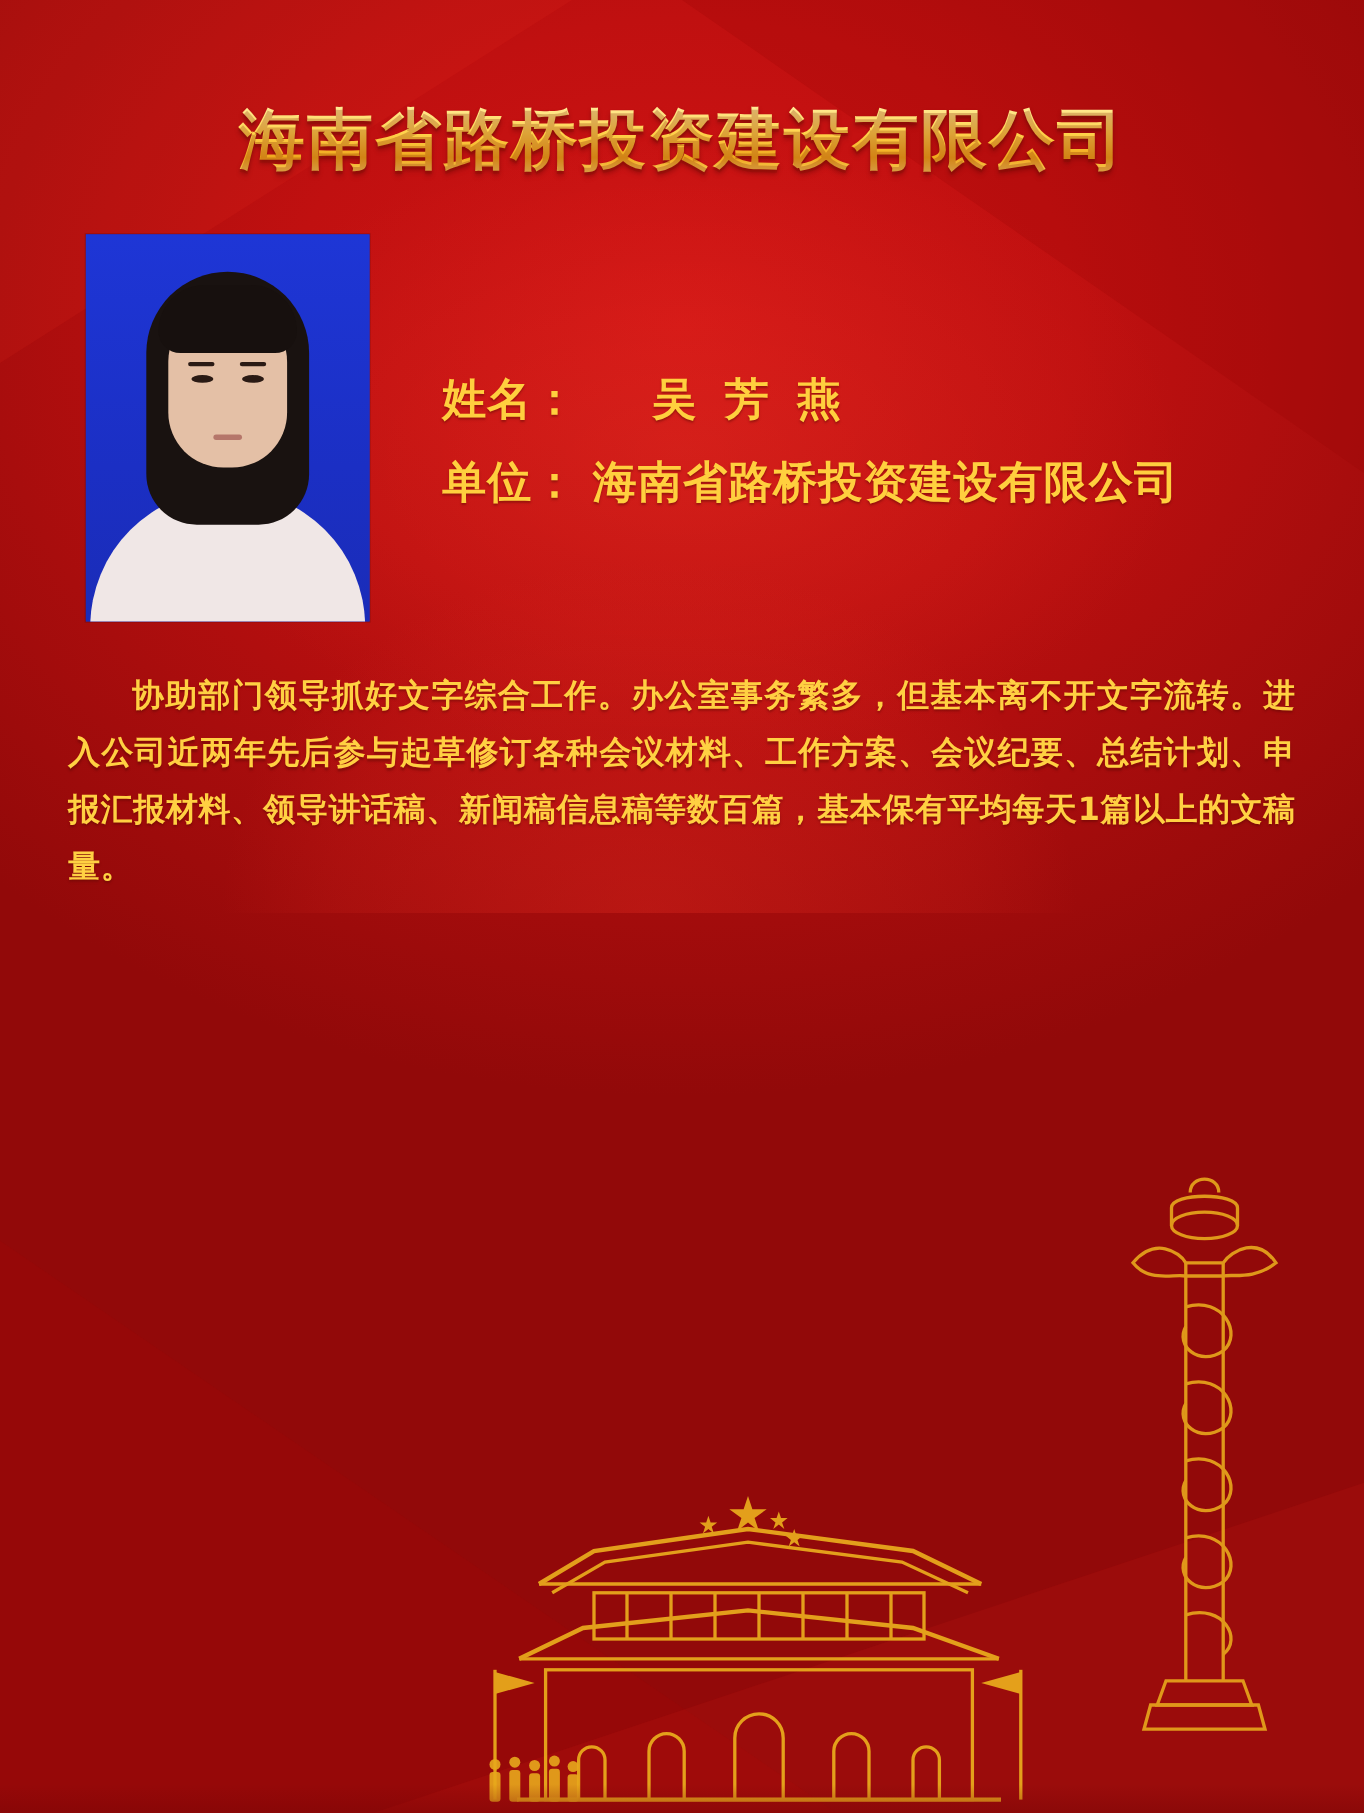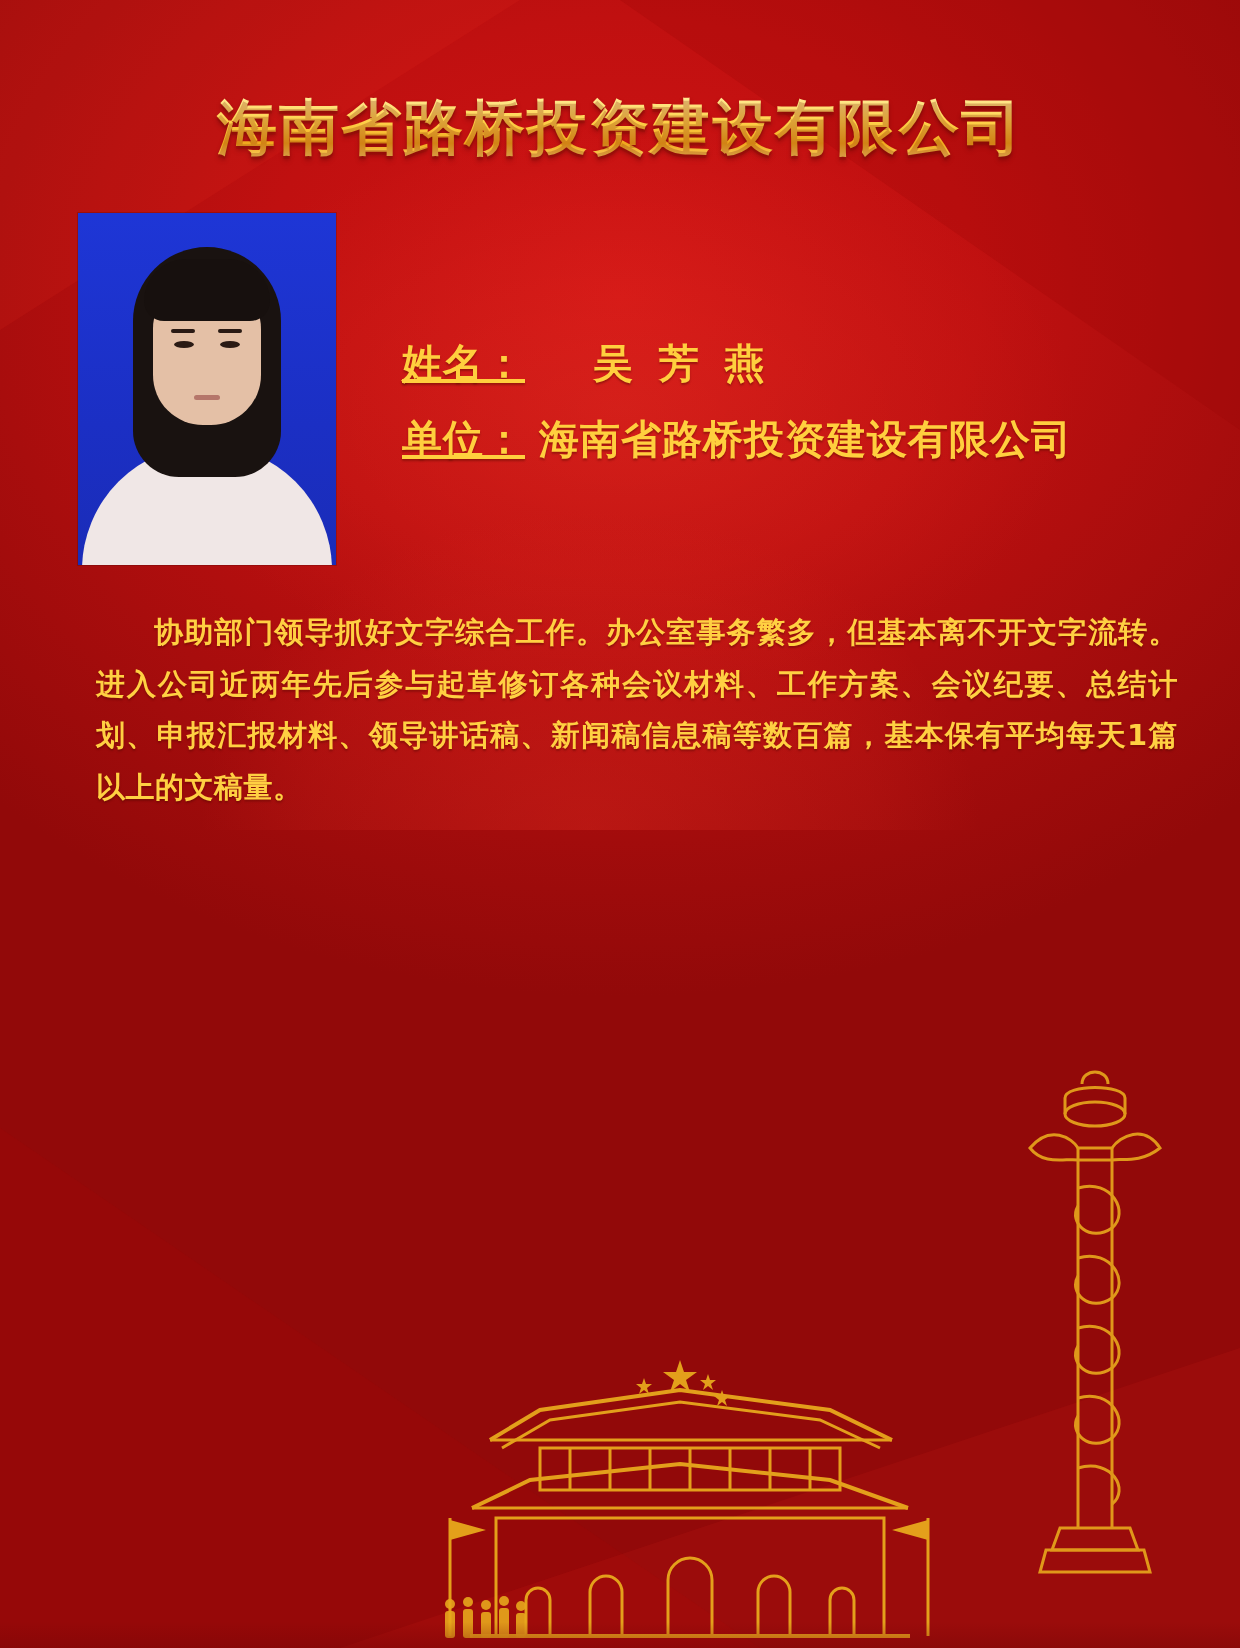--- a/index.html
+++ b/index.html
@@ -185,30 +185,30 @@
     color: #ffd24a;
   }
   .info-row {
     font-size: 40px;
     font-weight: bold;
     line-height: 1.9;
     color: #ffcf3e;
     text-shadow: 0 2px 2px rgba(90, 10, 0, 0.45);
     white-space: nowrap;
   }
-  .info-label { letter-spacing: 1px; text-decoration: underline; }
+  .info-label { letter-spacing: 1px; }
   .info-value { letter-spacing: 6px; margin-top: 16px; }
   .info-value.tight { letter-spacing: 1px; }
   .name-gap { display: inline-block; width: 40px; }
 
   
   .body-text {
     position: relative;
     z-index: 5;
-    margin: 42px 62px 0 96px;
+    margin: 42px 62px 0 62px;
     color: #ffd042;
     font-size: 29px;
     font-weight: bold;
     line-height: 1.78;
     letter-spacing: 0.5px;
     text-shadow: 0 2px 2px rgba(80, 8, 0, 0.4);
   }
   .body-text p {
     margin: 0 0 4px 0;
     text-indent: 2em;

